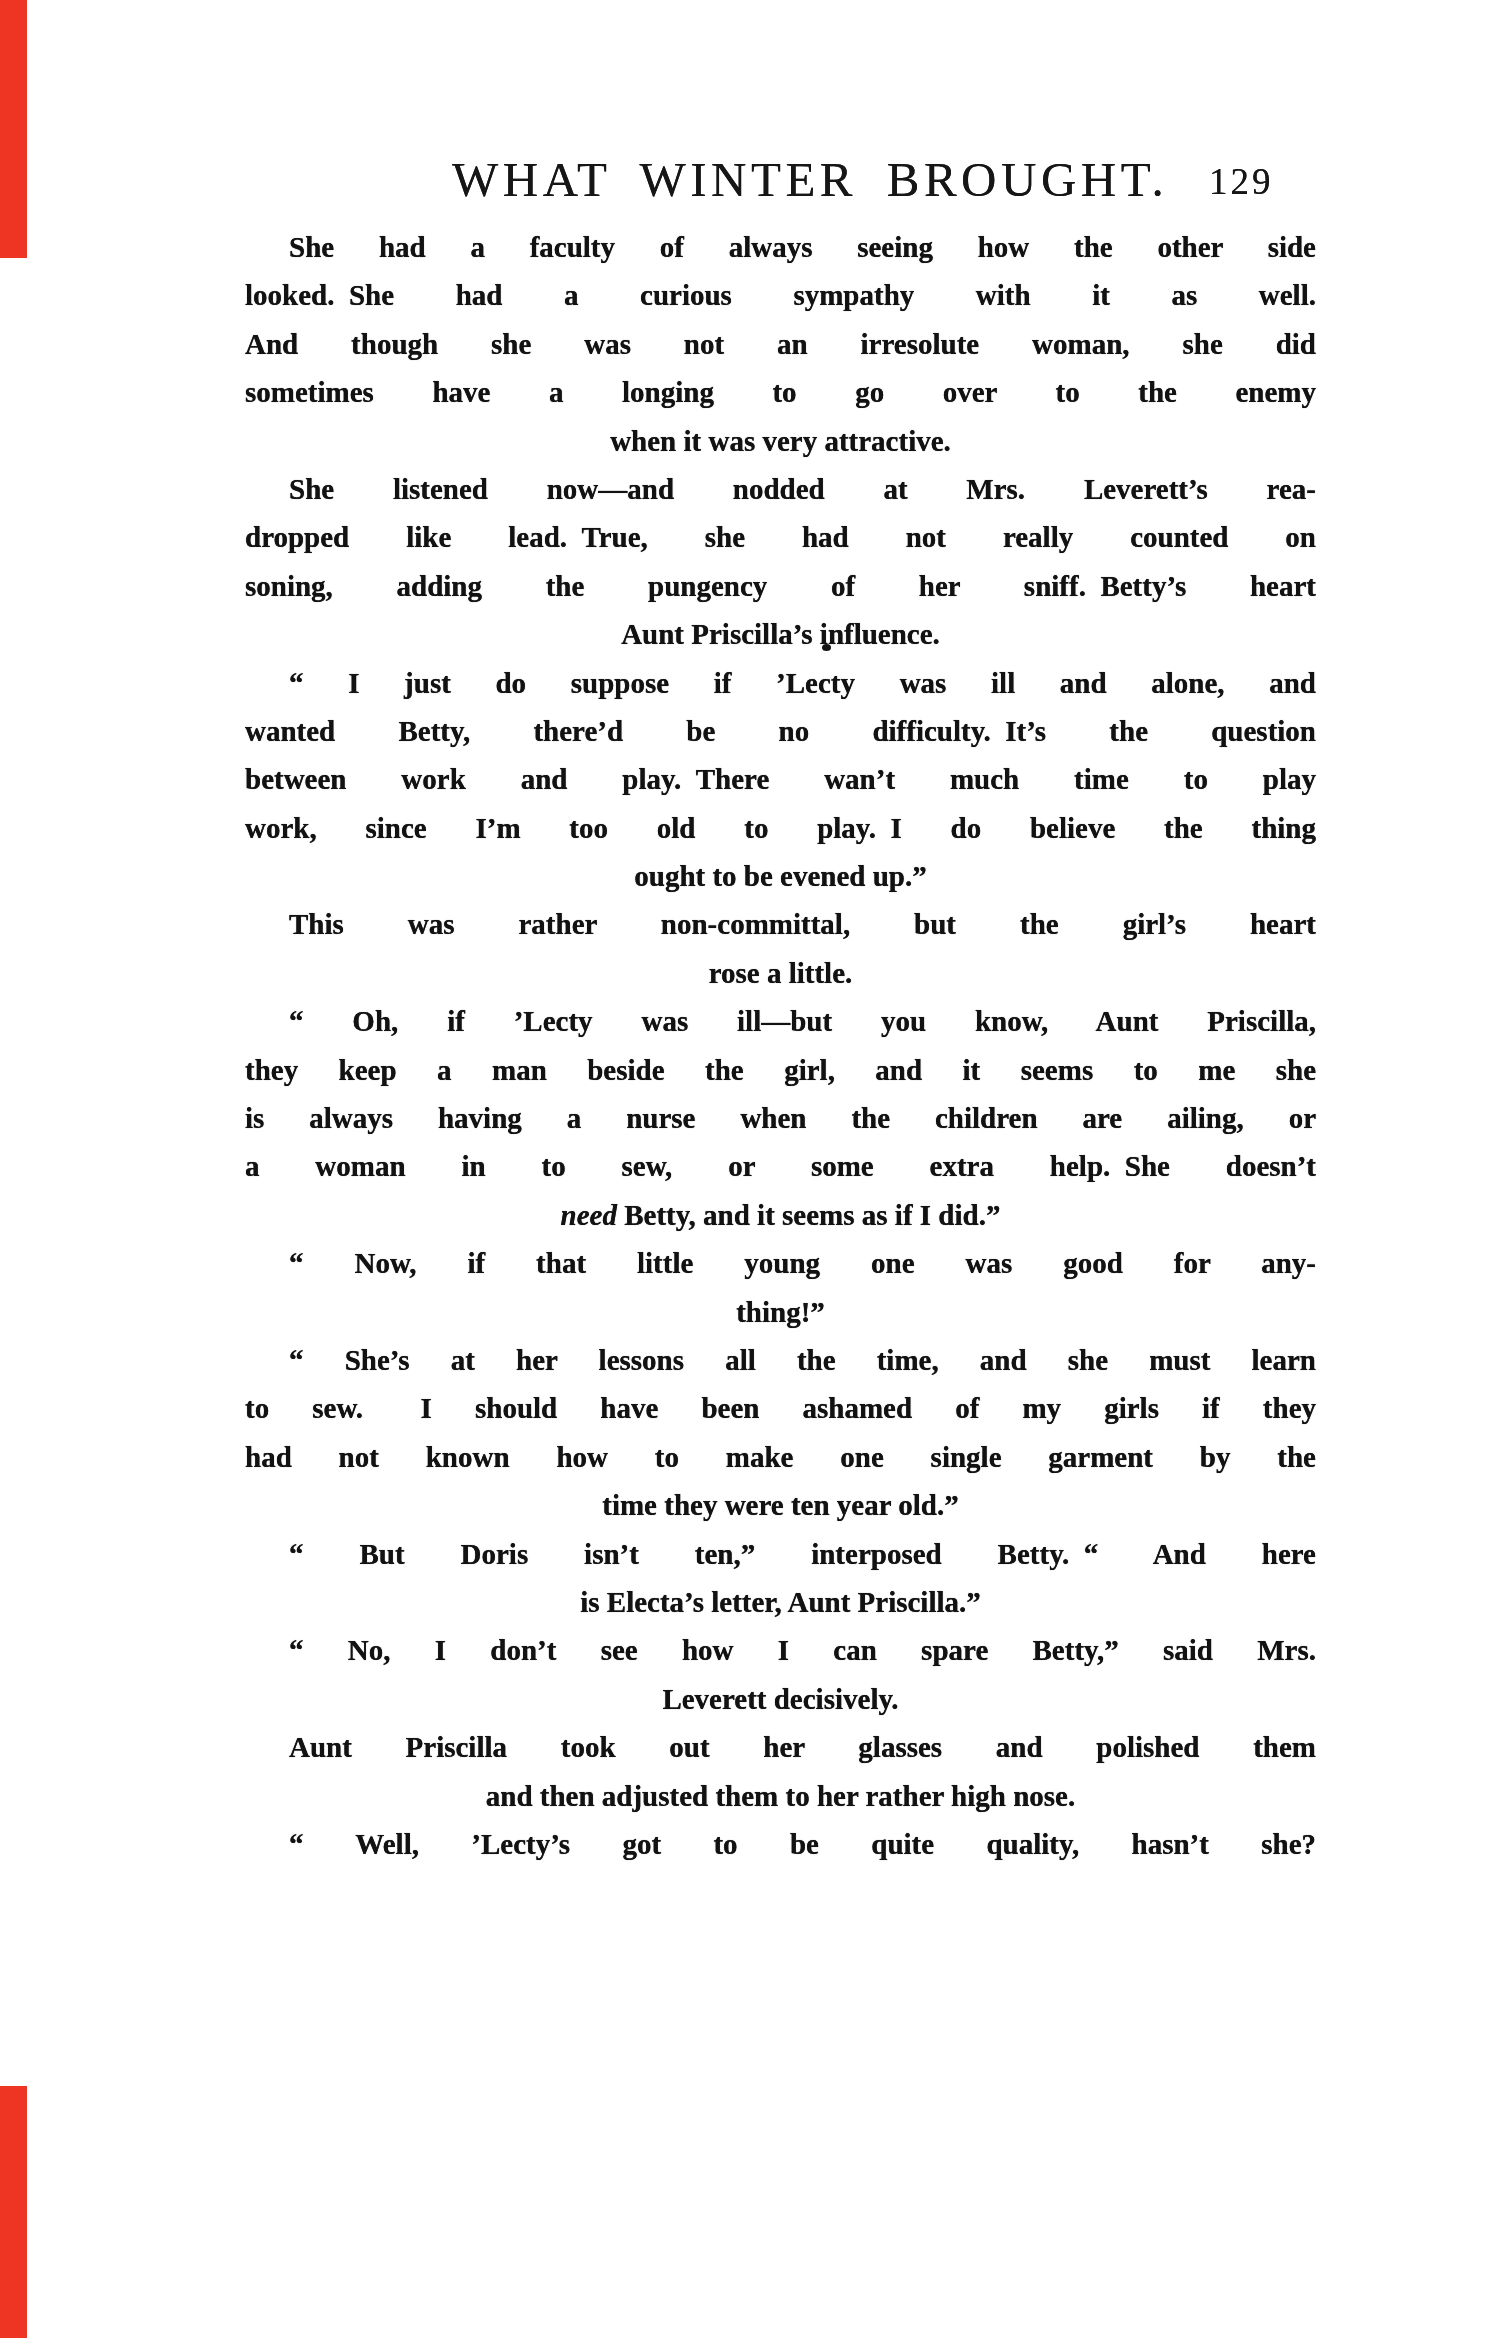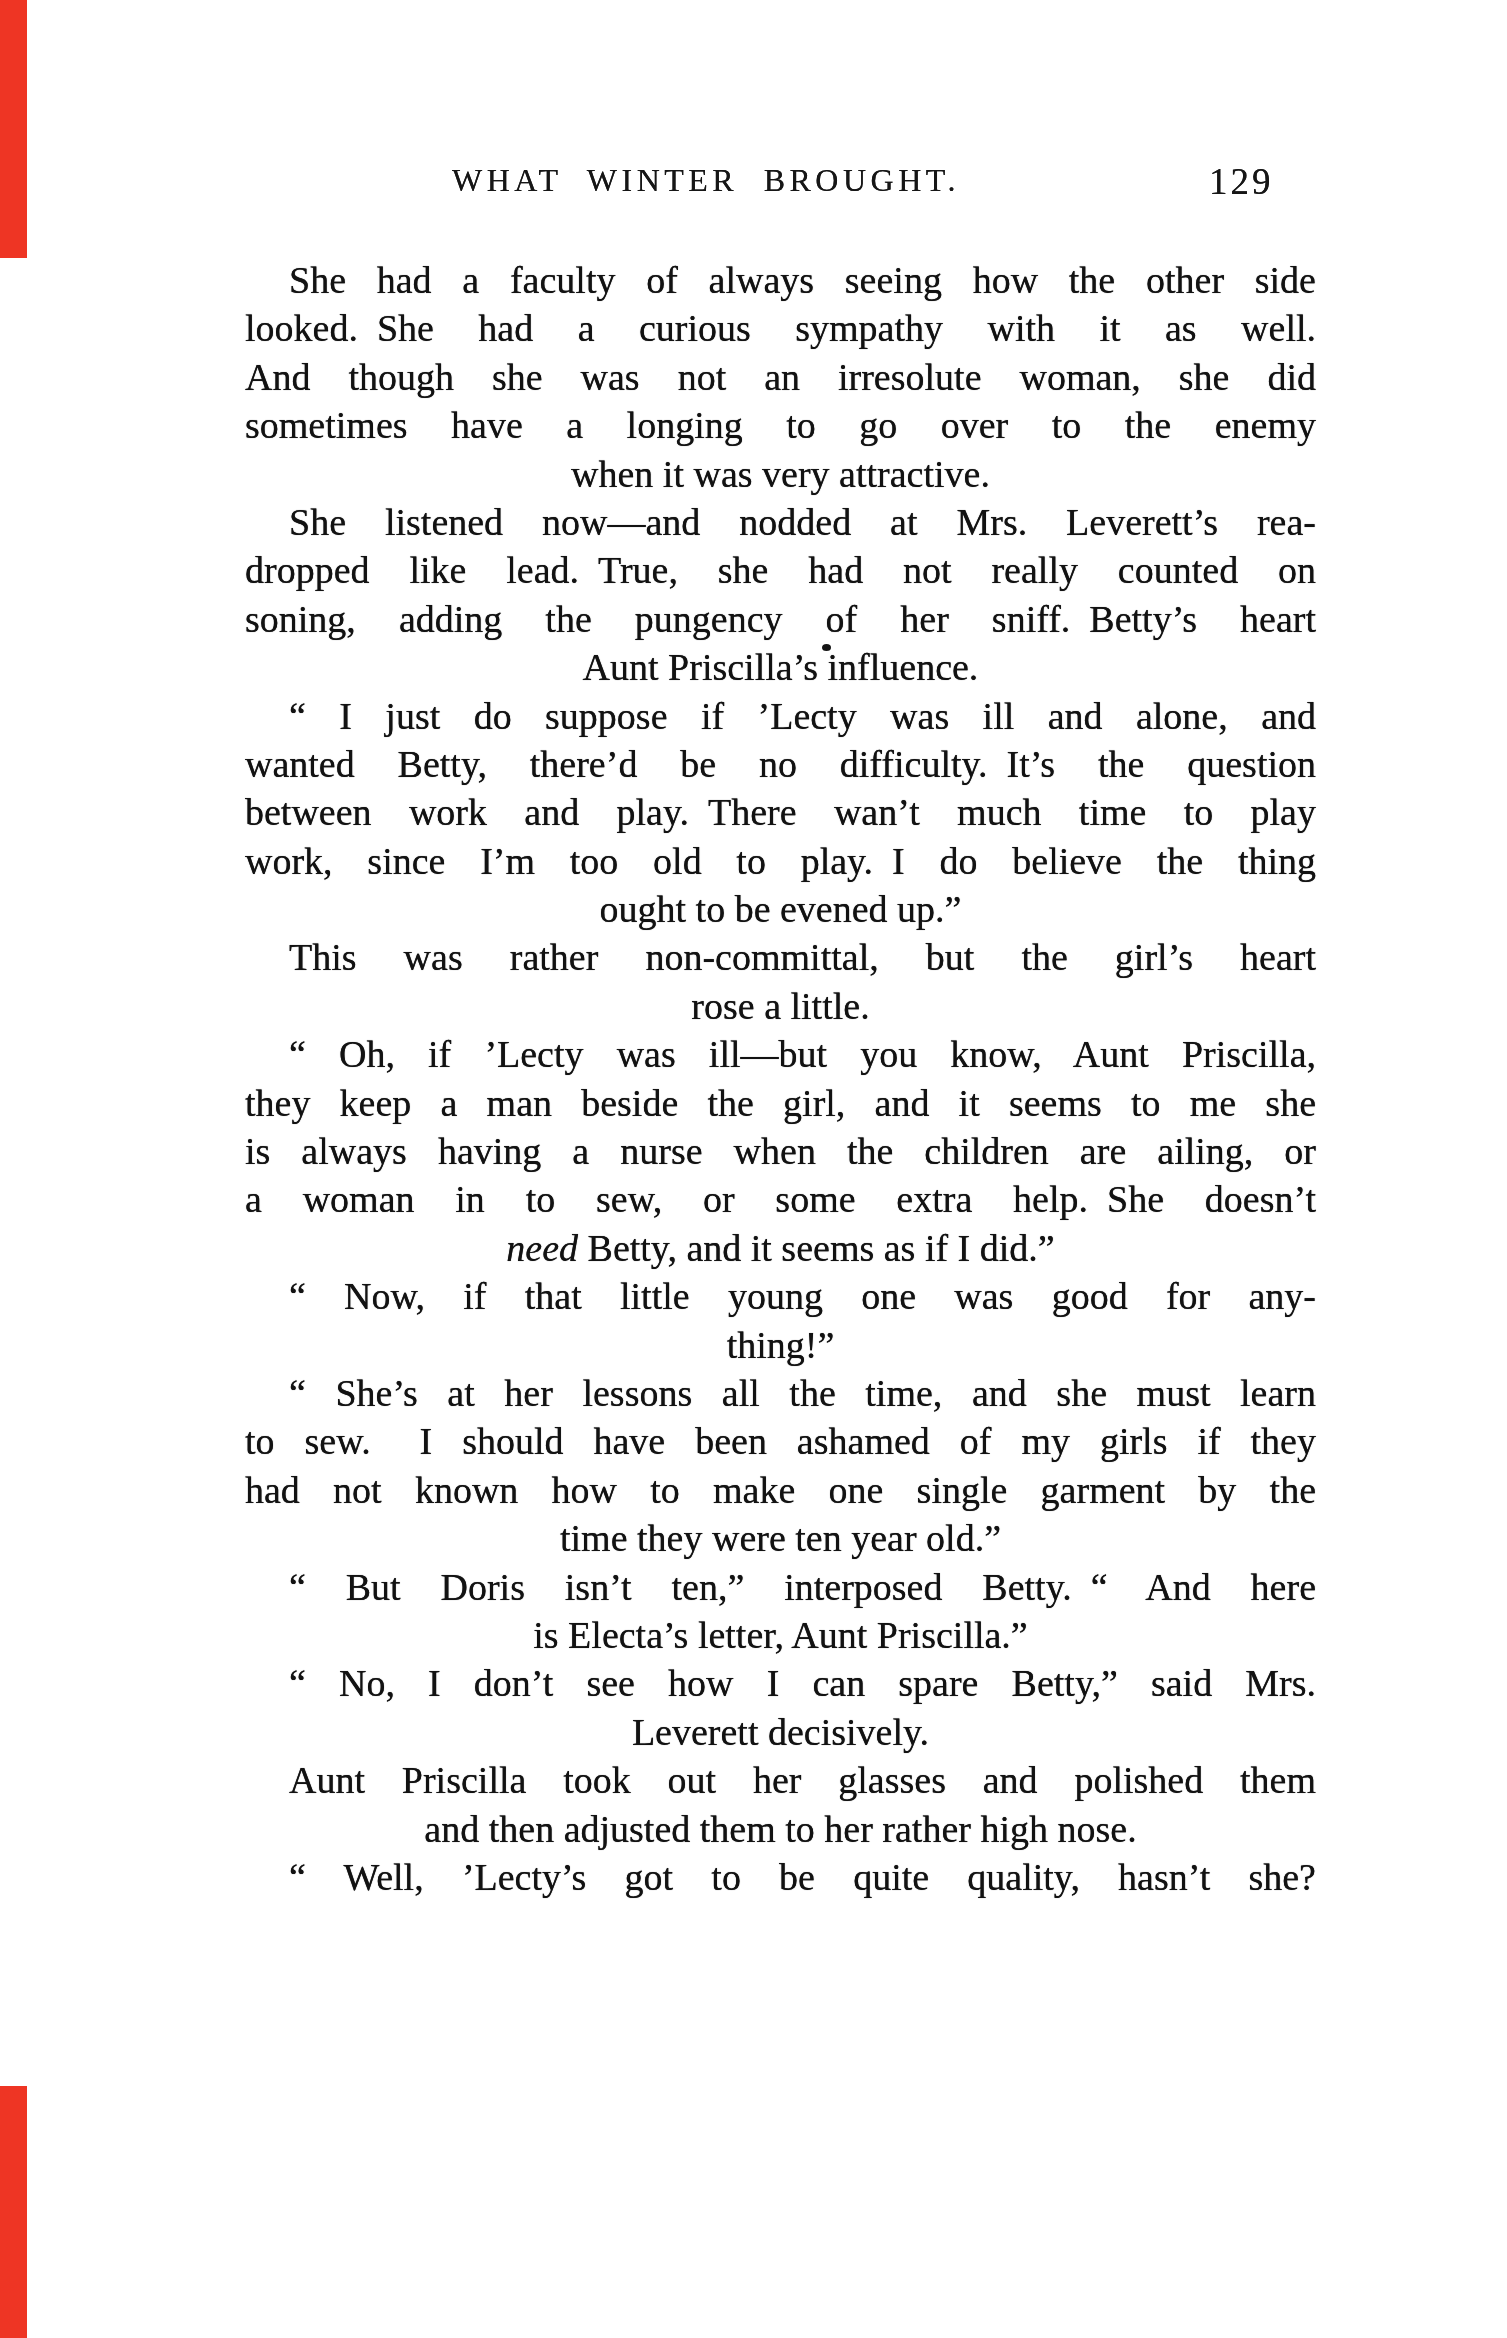--- a/index.html
+++ b/index.html
@@ -23,21 +23,21 @@
     width: 27px;
   }
   .edge-bar.top    { top: 0;      height: 258px; }
   .edge-bar.bottom { top: 2086px; height: 252px; }
 
   
   .running-title {
     position: absolute;
     left: 452px;
     top: 156px;
-    font-size: 32px;
+    font-size: 49px;
     line-height: 48px;
     letter-spacing: 4.5px;
     word-spacing: 13px;
     color: #161616;
     white-space: nowrap;
     text-shadow: 0 0 0.6px rgba(0,0,0,0.85);
   }
   .page-number {
     position: absolute;
     left: 1209px;
@@ -46,26 +46,27 @@
     line-height: 44px;
     letter-spacing: 3px;
     color: #161616;
     text-shadow: 0 0 0.6px rgba(0,0,0,0.85);
   }
 
   
   .text-block {
     position: absolute;
     left: 245px;
-    top: 256px;
+    top: 223px;
     width: 1071px;
-    font-size: 38px;
+    font-size: 29px;
     line-height: 48.4px;
     color: #121212;
     text-shadow: 0 0 0.7px rgba(0,0,0,0.9);
+    font-weight: bold;
   }
   .text-block .line {
     height: 48.4px;
     white-space: normal;
     text-align: center;
   }
   .text-block .line.j {
     text-align: justify;
     text-align-last: justify;
   }

